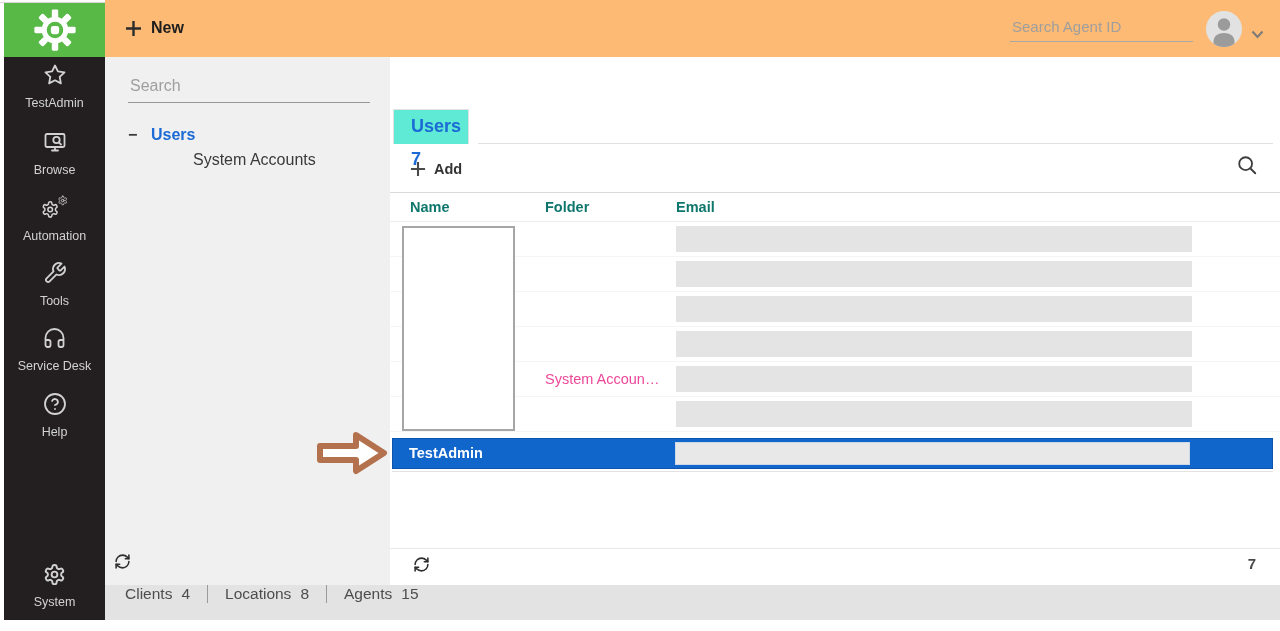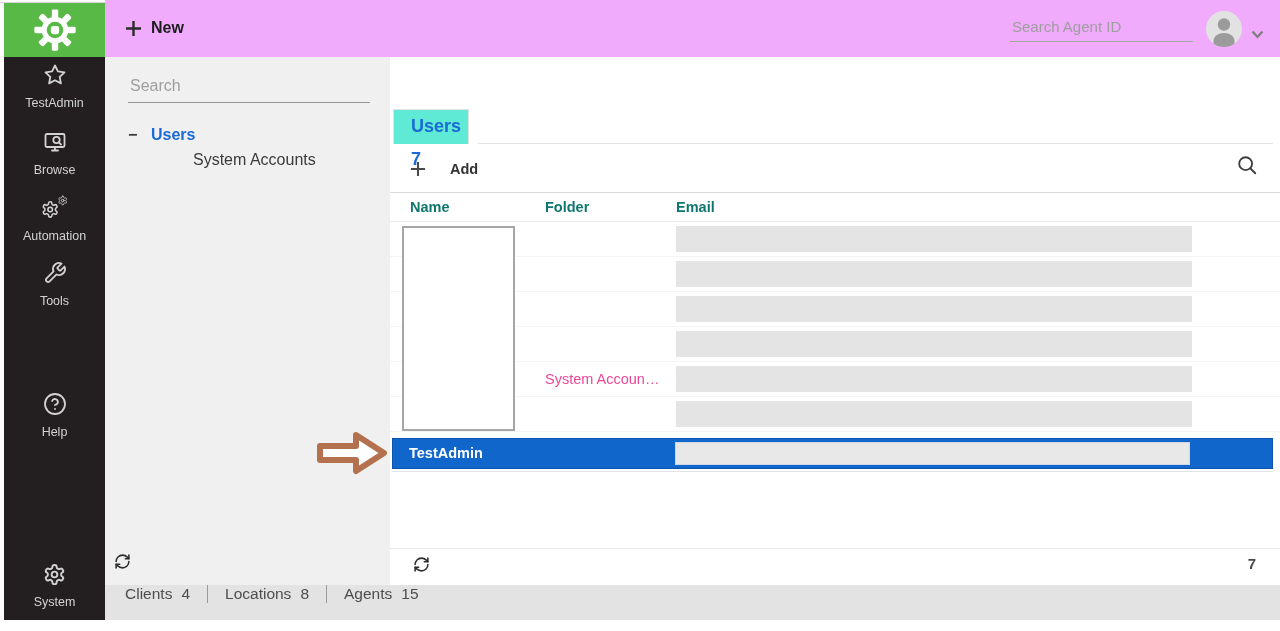--- a/index.html
+++ b/index.html
@@ -5,21 +5,21 @@
   * { margin:0; padding:0; box-sizing:border-box; }
   html,body { width:1280px; height:631px; background:#ffffff; font-family:"Liberation Sans","DejaVu Sans",sans-serif; }
   #page { position:relative; width:1280px; height:631px; background:#ffffff; overflow:hidden; }
   .abs { position:absolute; }
 
   
   #frame-top { top:2px; left:0; right:0; height:1px; background:#d6d6d6; }
 
   
   #logo { left:4px; top:3px; width:101px; height:54px; background:#58b947; display:flex; align-items:center; justify-content:center; }
-  #topbar { left:105px; top:0; width:1175px; height:74px; background:#f0abfc; border-bottom:1px solid #dedede; }
+  #topbar { left:105px; top:0; width:1175px; height:74px; background:#fdba74; border-bottom:1px solid #dedede; }
   #new-btn { position:absolute; left:20px; top:0; height:56px; display:flex; align-items:center; gap:9px; cursor:pointer; }
   #new-btn .plus { stroke:#2b2b2b; }
   #new-btn .lbl { font-size:16px; font-weight:bold; color:#1d1d1d; }
   #agent-search { position:absolute; left:905px; top:14px; width:183px; }
   #agent-search input { width:100%; border:none; border-bottom:1px solid #a8a8a8; background:transparent; font-size:15px; padding:4px 2px 6px; color:#555; outline:none; font-family:inherit; }
   #agent-search input::placeholder { color:#9e9e9e; }
   #avatar { position:absolute; left:1101px; top:11px; width:36px; height:36px; cursor:pointer; }
   #avatar-chevron { position:absolute; left:1146px; top:25px; cursor:pointer; }
 
   
@@ -36,21 +36,21 @@
   #tree-root { position:absolute; left:23px; top:69px; display:flex; align-items:center; cursor:pointer; }
   #tree-root .collapse { width:23px; font-size:16px; font-weight:bold; color:#3a3a3a; }
   #tree-root .root-lbl { font-size:16px; font-weight:bold; color:#1b6ad6; }
   #tree-child { position:absolute; left:88px; top:94px; font-size:16px; color:#3a3a3a; cursor:pointer; }
   #tree-refresh { position:absolute; left:9px; top:496px; cursor:pointer; }
 
   
   #main { left:390px; top:57px; width:890px; height:528px; background:#fff; }
   #tab-users { position:absolute; left:3px; top:52px; width:76px; height:35px; background:#5eead4; border:1px solid #e2e2e2; border-bottom:none; line-height:33px; padding-left:17px; font-size:18px; font-weight:bold; color:#1b6ad6; cursor:pointer; }
   #tab-line { position:absolute; left:88px; top:86px; width:795px; height:1px; background:#e2e2e2; }
-  #add-btn { position:absolute; left:20px; top:97px; height:30px; display:flex; align-items:center; gap:24px; cursor:pointer; }
+  #add-btn { position:absolute; left:20px; top:97px; height:30px; display:flex; align-items:center; gap:8px; cursor:pointer; }
   #add-btn .lbl { font-size:14.5px; font-weight:bold; color:#333; }
   #grid-search { position:absolute; left:846px; top:97px; cursor:pointer; }
   #hdr-line { position:absolute; left:0; top:135px; width:890px; height:1px; background:#d9d9d9; }
   #grid-header { position:absolute; left:0; top:136px; width:890px; height:29px; border-bottom:1px solid #ececec; }
   .col-hdr { position:absolute; top:0; line-height:29px; font-size:14.5px; font-weight:bold; color:#0f766e; cursor:pointer; }
   #col-name { left:20px; } #col-folder { left:155px; } #col-email { left:286px; }
   #rows { position:absolute; left:0; top:165px; width:890px; }
   .grid-row { position:relative; width:890px; height:35px; border-bottom:1px solid #f5f5f5; cursor:pointer; }
   .grid-row .folder-cell { position:absolute; left:155px; top:0; line-height:34px; font-size:14.5px; color:#ec4899; white-space:nowrap; }
   .redact-bar { position:absolute; left:286px; top:4px; width:516px; height:26px; background:#e4e4e4; }
@@ -163,20 +163,26 @@
         <use href="#gear-shape" transform="translate(18.4,0) scale(0.48)" stroke-width="3.4"></use>
       </svg>
       <span class="nav-label">Automation</span>
     </div>
     <div class="nav-item" style="top:204px">
       <svg width="24" height="24" viewBox="0 0 24 24" fill="none" stroke-width="1.8" stroke-linecap="round" stroke-linejoin="round">
           <path d="M14.7 6.3a1 1 0 0 0 0 1.4l1.6 1.6a1 1 0 0 0 1.4 0l3.77-3.77a6 6 0 0 1-7.94 7.94l-6.91 6.91a2.12 2.12 0 0 1-3-3l6.91-6.91a6 6 0 0 1 7.94-7.94l-3.76 3.76z"></path>
         </svg>
       <span class="nav-label">Tools</span>
     </div>
+    <div class="nav-item" style="top:269px">
+      <svg width="25" height="24" viewBox="0 0 24 24" fill="none" stroke-width="1.8" stroke-linecap="round" stroke-linejoin="round">
+          <path d="M3 14h3a2 2 0 0 1 2 2v3a2 2 0 0 1-2 2H5a2 2 0 0 1-2-2v-7a9 9 0 0 1 18 0v7a2 2 0 0 1-2 2h-1a2 2 0 0 1-2-2v-3a2 2 0 0 1 2-2h3"></path>
+        </svg>
+      <span class="nav-label">Service Desk</span>
+    </div>
     <div class="nav-item" style="top:335px">
       <svg width="24" height="24" viewBox="0 0 24 24" fill="none" stroke-width="1.8" stroke-linecap="round" stroke-linejoin="round">
           <circle cx="12" cy="12" r="10"></circle>
           <path d="M9.09 9a3 3 0 0 1 5.83 1c0 2-3 3-3 3"></path>
           <path d="M12 17h.01"></path>
         </svg>
       <span class="nav-label">Help</span>
     </div>
     <div class="nav-item" style="top:506px">
       <svg width="23" height="23" viewBox="0 0 24 24" stroke="#d2d2d2">

